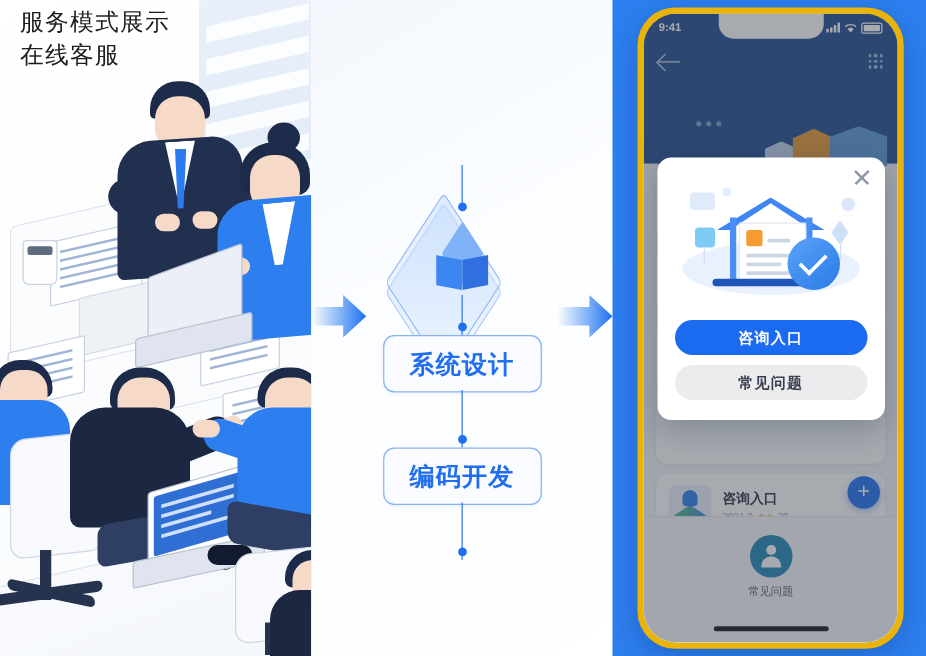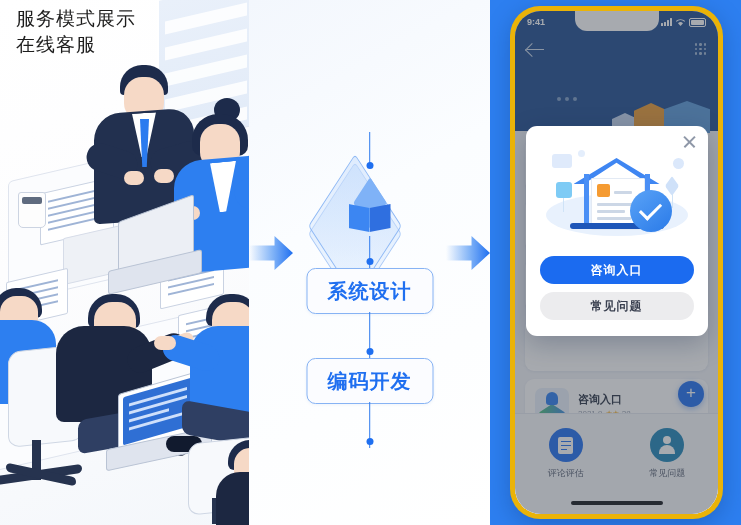--- a/index.html
+++ b/index.html
@@ -545,30 +545,20 @@
                 <span>2021.9</span>
                 <span class="stars">★★</span>
                 <span>28</span>
               </div>
             </div>
           </div>
           <div class="fab fab1">+</div>
 
           <div class="tabbar">
             <div class="tab">
-              <div class="tabicon ti-doc">
-                <div class="sheet">
-                    <i></i>
-                    <i></i>
-                    <i></i>
-                  </div>
-              </div>
-              <div class="tablabel">评论评估</div>
-            </div>
-            <div class="tab">
               <div class="tabicon ti-user">
                   <div class="ppl"></div>
                 </div>
               <div class="tablabel">常见问题</div>
             </div>
             <div class="homebar"></div>
           </div>
         </div>
 
         <div class="scrim"></div>

